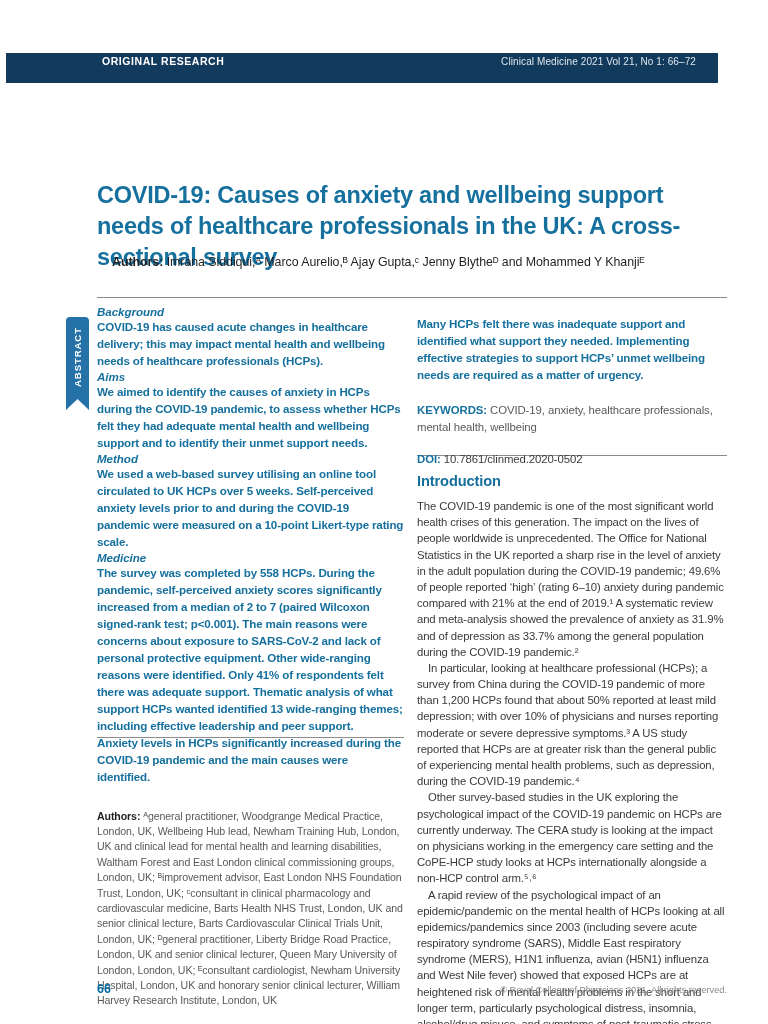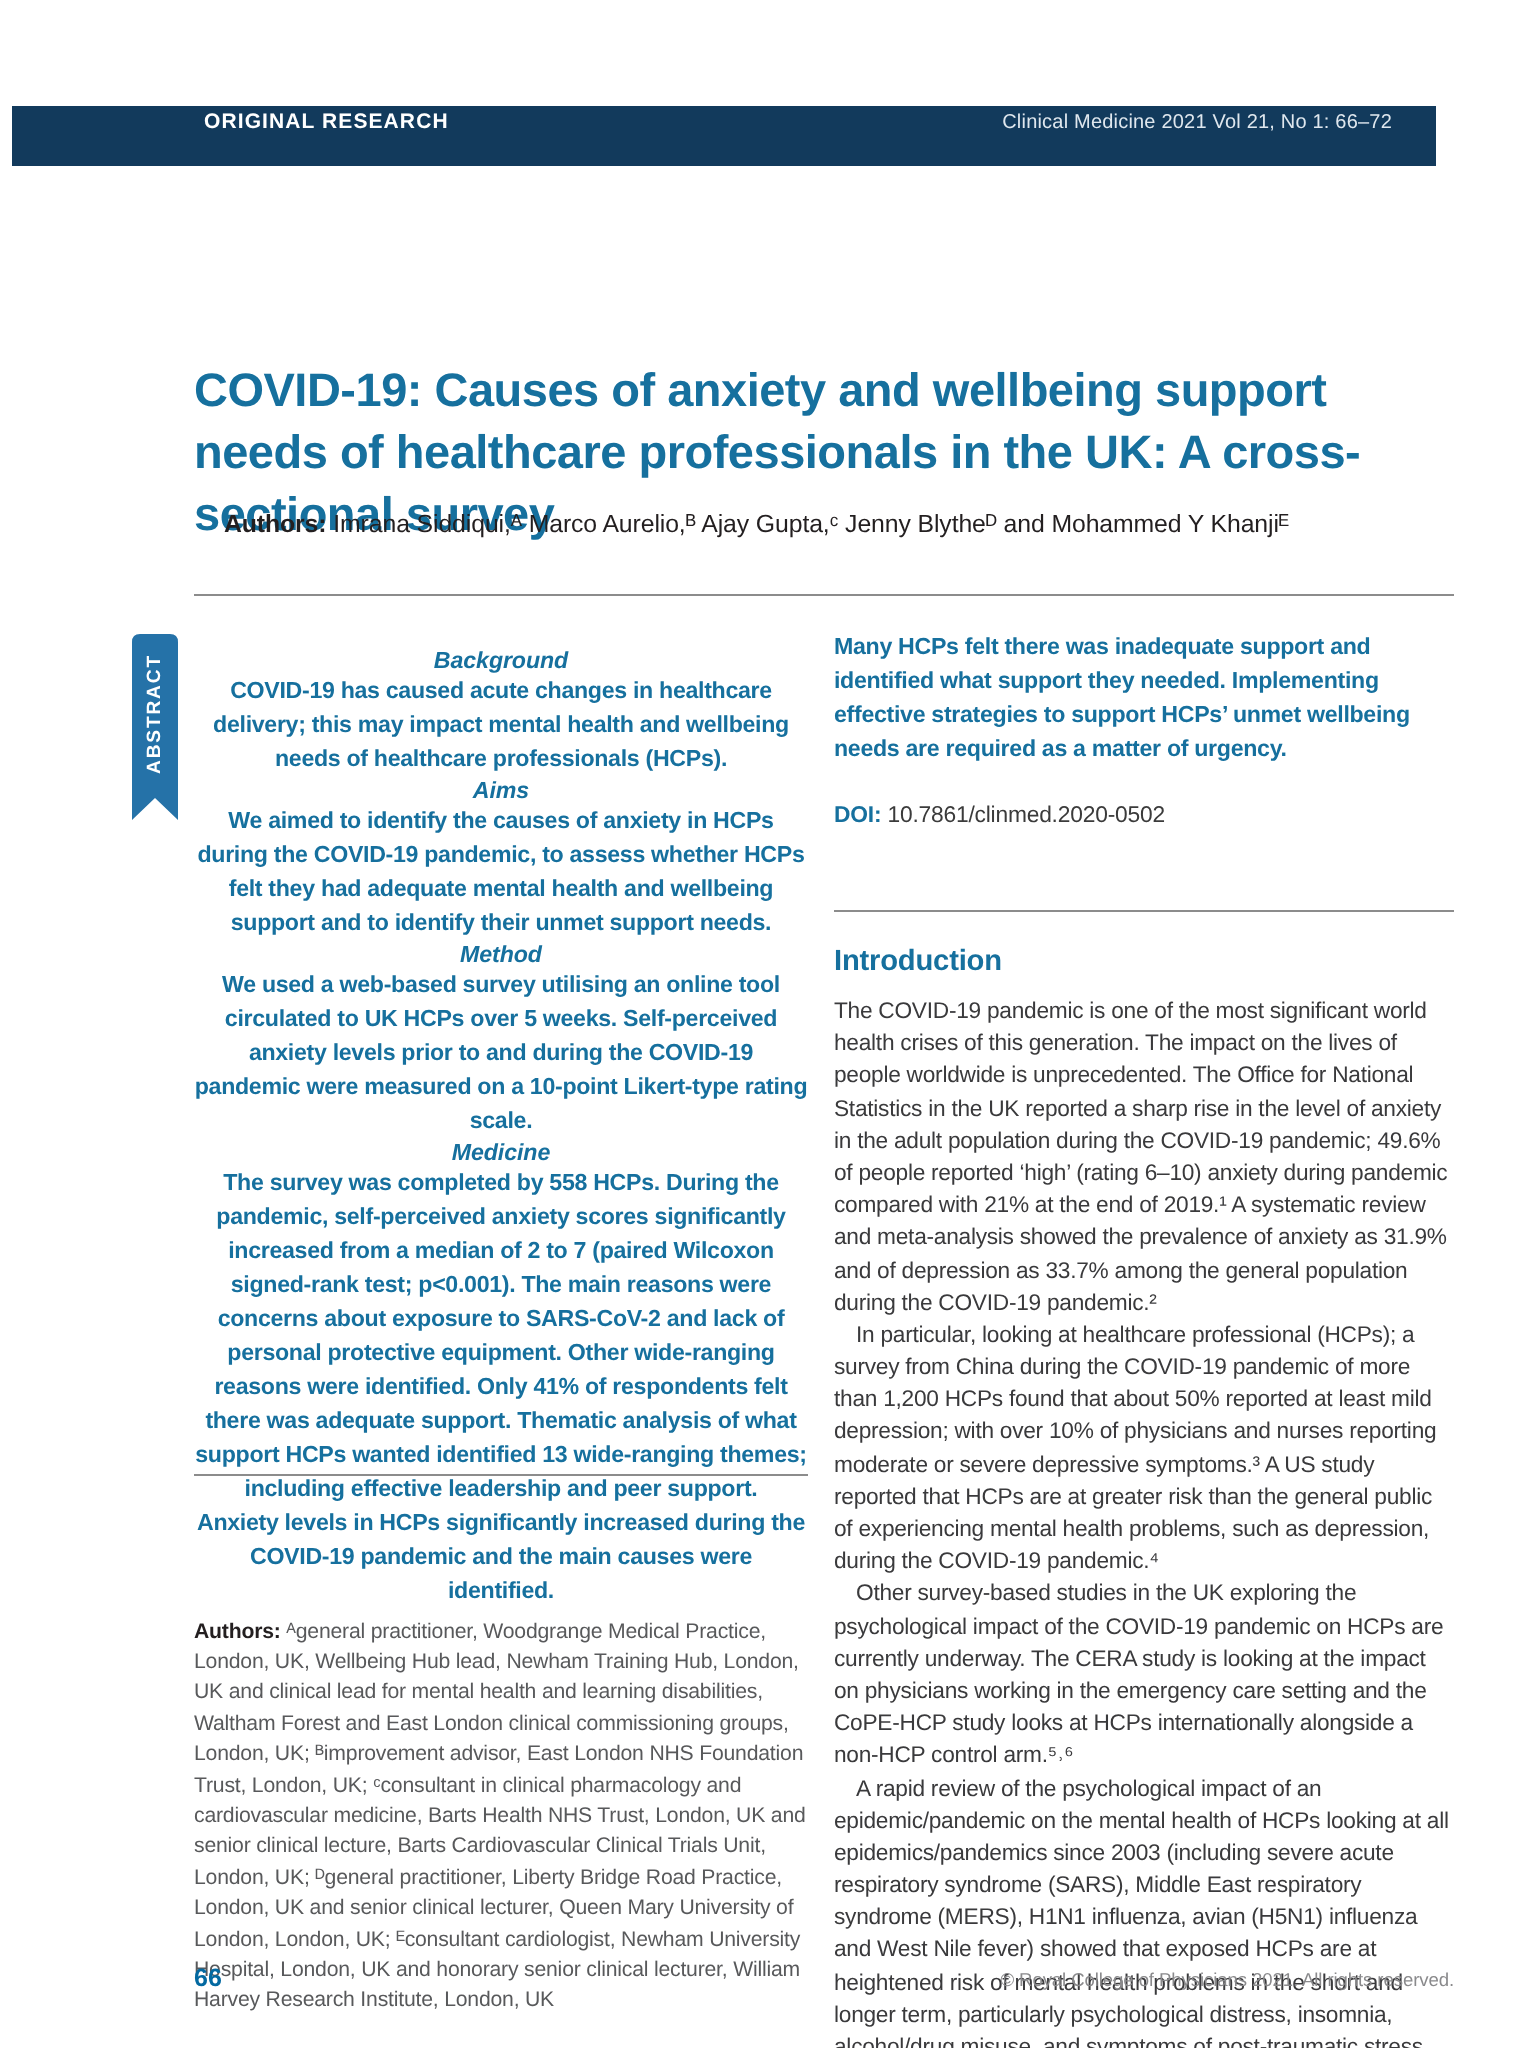--- a/index.html
+++ b/index.html
@@ -89,23 +89,22 @@
     font-size: 9.6px;
     font-weight: bold;
     letter-spacing: 0.9px;
     writing-mode: vertical-rl;
     transform: rotate(180deg);
   }
 
   
   .col-left {
     position: absolute;
-    left: 97px; top: 324px;
+    left: 97px; top: 305px;
     width: 307px;
-    text-align: center;
   }
   .col-right {
     position: absolute;
     left: 417px; top: 316px;
     width: 310px;
   }
 
   .abs-h {
     color: #16709E;
     font-size: 11.6px;
@@ -234,20 +233,21 @@
       <p class="abs-p">Anxiety levels in HCPs significantly increased during the COVID-19 pandemic and the main causes were identified.</p>
     </div>
   </div>
 
   <div class="aff-wrap">
     <p class="aff"><span class="lbl">Authors:</span><span> ᴬgeneral practitioner, Woodgrange Medical Practice, London, UK, Wellbeing Hub lead, Newham Training Hub, London, UK and clinical lead for mental health and learning disabilities, Waltham Forest and East London clinical commissioning groups, London, UK; ᴮimprovement advisor, East London NHS Foundation Trust, London, UK; ᶜconsultant in clinical pharmacology and cardiovascular medicine, Barts Health NHS Trust, London, UK and senior clinical lecture, Barts Cardiovascular Clinical Trials Unit, London, UK; ᴰgeneral practitioner, Liberty Bridge Road Practice, London, UK and senior clinical lecturer, Queen Mary University of London, London, UK; ᴱconsultant cardiologist, Newham University Hospital, London, UK and honorary senior clinical lecturer, William Harvey Research Institute, London, UK</span></p>
   </div>
 
   <div class="col-right">
     <p class="abs-p">Many HCPs felt there was inadequate support and identified what support they needed. Implementing effective strategies to support HCPs’ unmet wellbeing needs are required as a matter of urgency.</p>
+    <p class="kw"><span class="lbl">KEYWORDS:</span><span> COVID-19, anxiety, healthcare professionals, mental health, wellbeing</span></p>
     <p class="doi"><span class="lbl">DOI:</span><span> 10.7861/clinmed.2020-0502</span></p>
   </div>
 
   <div class="intro-wrap">
     <h2 class="sec-h">Introduction</h2>
     <p class="body-p">The COVID-19 pandemic is one of the most significant world health crises of this generation. The impact on the lives of people worldwide is unprecedented. The Office for National Statistics in the UK reported a sharp rise in the level of anxiety in the adult population during the COVID-19 pandemic; 49.6% of people reported ‘high’ (rating 6–10) anxiety during pandemic compared with 21% at the end of 2019.¹ A systematic review and meta-analysis showed the prevalence of anxiety as 31.9% and of depression as 33.7% among the general population during the COVID-19 pandemic.²</p>
     <p class="body-p indent">In particular, looking at healthcare professional (HCPs); a survey from China during the COVID-19 pandemic of more than 1,200 HCPs found that about 50% reported at least mild depression; with over 10% of physicians and nurses reporting moderate or severe depressive symptoms.³ A US study reported that HCPs are at greater risk than the general public of experiencing mental health problems, such as depression, during the COVID-19 pandemic.⁴</p>
     <p class="body-p indent">Other survey-based studies in the UK exploring the psychological impact of the COVID-19 pandemic on HCPs are currently underway. The CERA study is looking at the impact on physicians working in the emergency care setting and the CoPE-HCP study looks at HCPs internationally alongside a non-HCP control arm.⁵˒⁶</p>
     <p class="body-p indent">A rapid review of the psychological impact of an epidemic/pandemic on the mental health of HCPs looking at all epidemics/pandemics since 2003 (including severe acute respiratory syndrome (SARS), Middle East respiratory syndrome (MERS), H1N1 influenza, avian (H5N1) influenza and West Nile fever) showed that exposed HCPs are at heightened risk of mental health problems in the short and longer term, particularly psychological distress, insomnia, alcohol/drug misuse, and symptoms of post-traumatic stress disorder (PTSD), depression, anxiety, burnout, anger and</p>
   </div>

